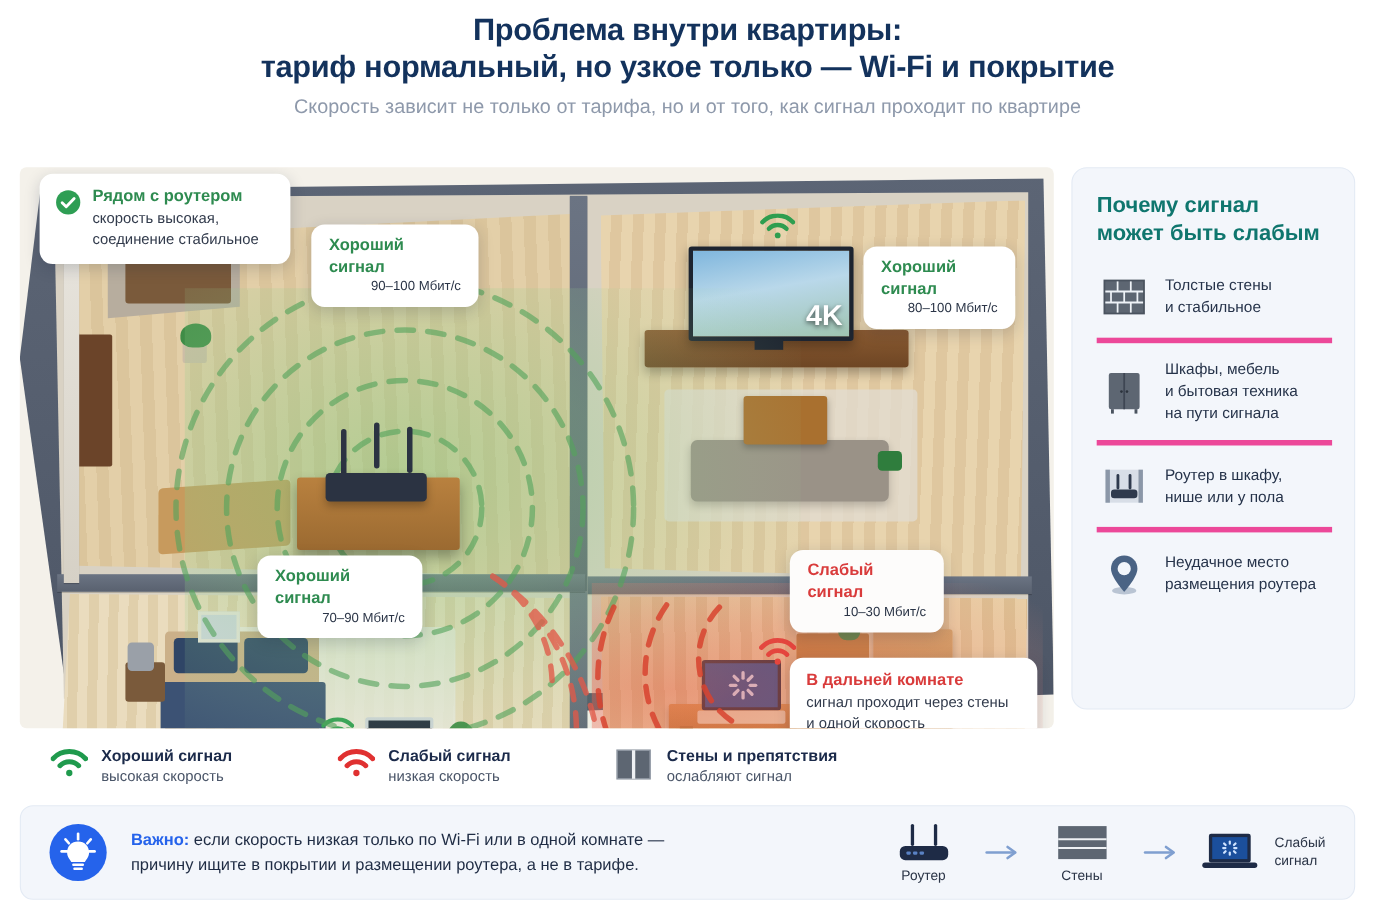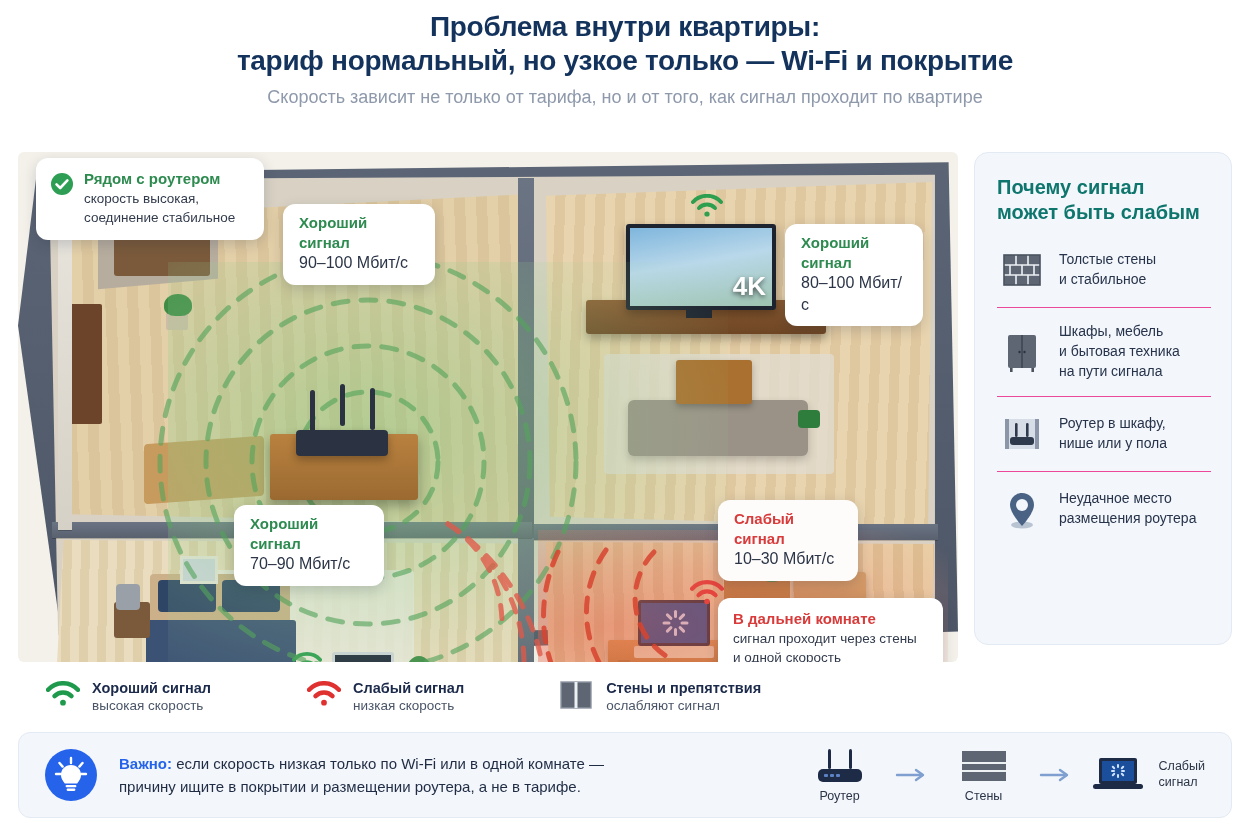--- a/index.html
+++ b/index.html
@@ -153,21 +153,21 @@
 
   
   .bubble {
     position: absolute; background: #ffffff; border-radius: 12px;
     box-shadow: 0 4px 14px rgba(20,35,60,.18);
     padding: 9px 16px 11px;
   }
   .bubble.tinted { background: #fdfcfb; }
   .bubble .b-title { font-size: 15px; font-weight: 700; line-height: 1.3; }
   .bubble .b-sub   { font-size: 13.5px; color: #323b4c; line-height: 1.42; }
-  .bubble .b-val   { font-size: 16px; color: #2b3547; line-height: 1.35; }
+  .bubble .b-val   { font-size: 12px; color: #2b3547; line-height: 1.35; text-align: right; }
   .green-t { color: #2e8b50; }
   .red-t   { color: #d93b3b; }
 
   #bubble-router {
     left: 18px; top: 6px; width: 228px; padding: 11px 14px 13px 48px;
   }
   #bubble-router .chk {
     position: absolute; left: 14px; top: 14px; width: 24px; height: 24px;
   }
   #bubble-hall   { left: 265px; top: 52px;  width: 152px; text-align: left; }
@@ -181,21 +181,21 @@
     width: 258px; height: 493px; background: #f3f6fb;
     border: 1px solid #e3eaf4; border-radius: 14px;
     padding: 22px 20px 10px 22px;
   }
   .side h2 {
     font-size: 20px; font-weight: 700; line-height: 1.25; color: #0f766e;
     margin-bottom: 18px;
   }
   .side-row {
     display: flex; align-items: center; gap: 14px;
-    padding: 14px 0 14px 2px; border-top: 1px solid #ec4899;
+    padding: 14px 0 14px 2px; border-top: 5px solid #ec4899;
   }
   .side-row:first-of-type { border-top: none; padding-top: 4px; }
   .side-row .sr-ico { flex: 0 0 46px; height: 46px; position: relative; }
   .side-row .sr-txt { font-size: 14px; line-height: 1.42; color: #26334a; }
 
   
   .legend {
     position: absolute; left: 18px; top: 668px; width: 1214px; height: 56px;
     display: flex; align-items: center; gap: 0;
   }

